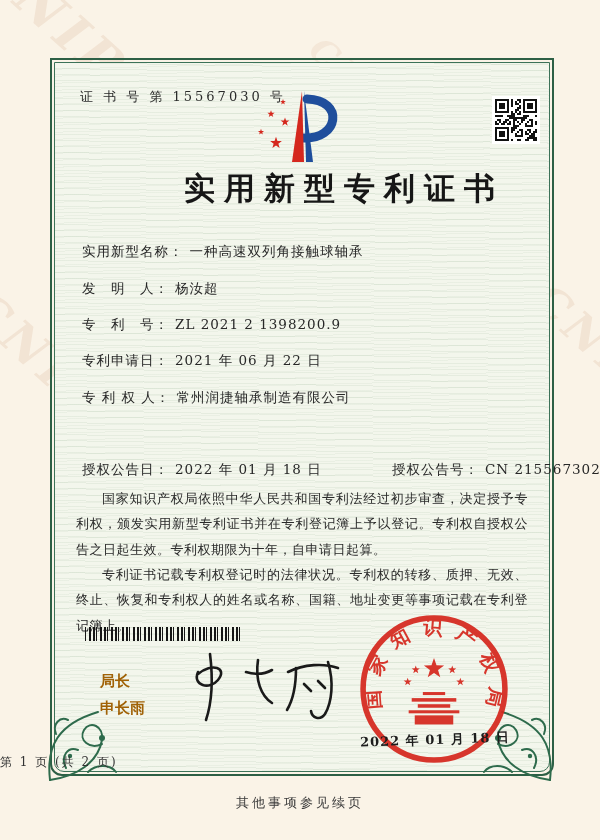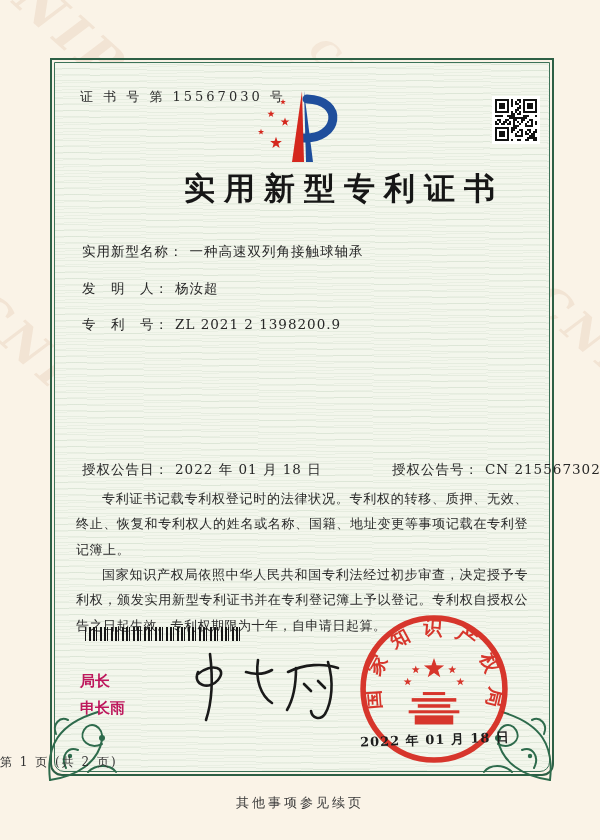--- a/index.html
+++ b/index.html
@@ -35,22 +35,22 @@
   }
   .field-row{position:absolute; left:82px; font-size:13.5px; letter-spacing:1px; color:#272727; white-space:nowrap;}
   .field-row .lbl{margin-right:6px;}
   .grant-no{position:absolute; left:310px; top:0;}
   .paras{position:absolute; left:76px; top:486px; width:452px;}
   .paras p{
     margin:0; font-size:13px; line-height:1.95; text-align:justify;
     text-indent:2em; letter-spacing:0.5px; color:#2a2a2a;
   }
   .barcode{position:absolute; left:85px; top:627px; line-height:0;}
-  .director{position:absolute; left:80px; top:668px; font-family:"DejaVu Sans","Liberation Sans",sans-serif;
-    font-size:15px; font-weight:bold; color:#be185d; line-height:1.8;}
+  .director{position:absolute; left:100px; top:668px; font-family:"DejaVu Sans","Liberation Sans",sans-serif;
+    font-size:15px; font-weight:bold; color:#a16207; line-height:1.8;}
   .signature{position:absolute; left:168px; top:648px;}
   .seal{position:absolute; left:358px; top:613px;}
   .seal-date{
     position:absolute; left:360px; top:731px; width:150px; text-align:center;
     font-size:13px; font-weight:bold; letter-spacing:1px; color:#1d1d1d; transform:rotate(-2deg);
   }
   .page-info{position:absolute; left:0; top:754px; width:600px; text-align:left; font-size:12px; color:#333; letter-spacing:2px;}
   .cont-note{position:absolute; left:0; top:794px; width:600px; text-align:center; font-size:13px; color:#3a3a3a; letter-spacing:3px;}
   .corner{position:absolute; pointer-events:none;}
 </style>
@@ -347,30 +347,36 @@
 
   <div class="field-row" style="top:243px;">
     <span class="lbl">实用新型名称：</span><span>一种高速双列角接触球轴承</span>
   </div>
   <div class="field-row" style="top:280px;">
     <span class="lbl">发　明　人：</span><span>杨汝超</span>
   </div>
   <div class="field-row" style="top:316px;">
     <span class="lbl">专　利　号：</span><span>ZL 2021 2 1398200.9</span>
   </div>
+  <div class="field-row" style="top:352px;">
+    <span class="lbl">专利申请日：</span><span>2021 年 06 月 22 日</span>
+  </div>
+  <div class="field-row" style="top:389px;">
+    <span class="lbl">专 利 权 人：</span><span>常州润捷轴承制造有限公司</span>
+  </div>
   <div class="field-row" style="top:461px; width:452px;">
     <span class="lbl">授权公告日：</span><span>2022 年 01 月 18 日</span>
     <span class="grant-no">
       <span class="lbl">授权公告号：</span><span>CN 215567302 U</span>
     </span>
   </div>
 
   <div class="paras">
+    <p>国家知识产权局依照中华人民共和国专利法经过初步审查，决定授予专利权，颁发实用新型专利证书并在专利登记簿上予以登记。专利权自授权公告之日起生效。专利权期限为十年，自申请日起算。</p>
     <p>专利证书记载专利权登记时的法律状况。专利权的转移、质押、无效、终止、恢复和专利权人的姓名或名称、国籍、地址变更等事项记载在专利登记簿上。</p>
-    <p>国家知识产权局依照中华人民共和国专利法经过初步审查，决定授予专利权，颁发实用新型专利证书并在专利登记簿上予以登记。专利权自授权公告之日起生效。专利权期限为十年，自申请日起算。</p>
   </div>
 
   <div class="barcode">
     <svg id="barcode-svg" width="160" height="14" viewBox="0 0 160 14">
         <rect x="0" y="0" width="1" height="14" fill="#161616"></rect>
         <rect x="4" y="0" width="2" height="14" fill="#161616"></rect>
         <rect x="8" y="0" width="2" height="14" fill="#161616"></rect>
         <rect x="11" y="0" width="1" height="14" fill="#161616"></rect>
         <rect x="15" y="0" width="2" height="14" fill="#161616"></rect>
         <rect x="19" y="0" width="2" height="14" fill="#161616"></rect>

